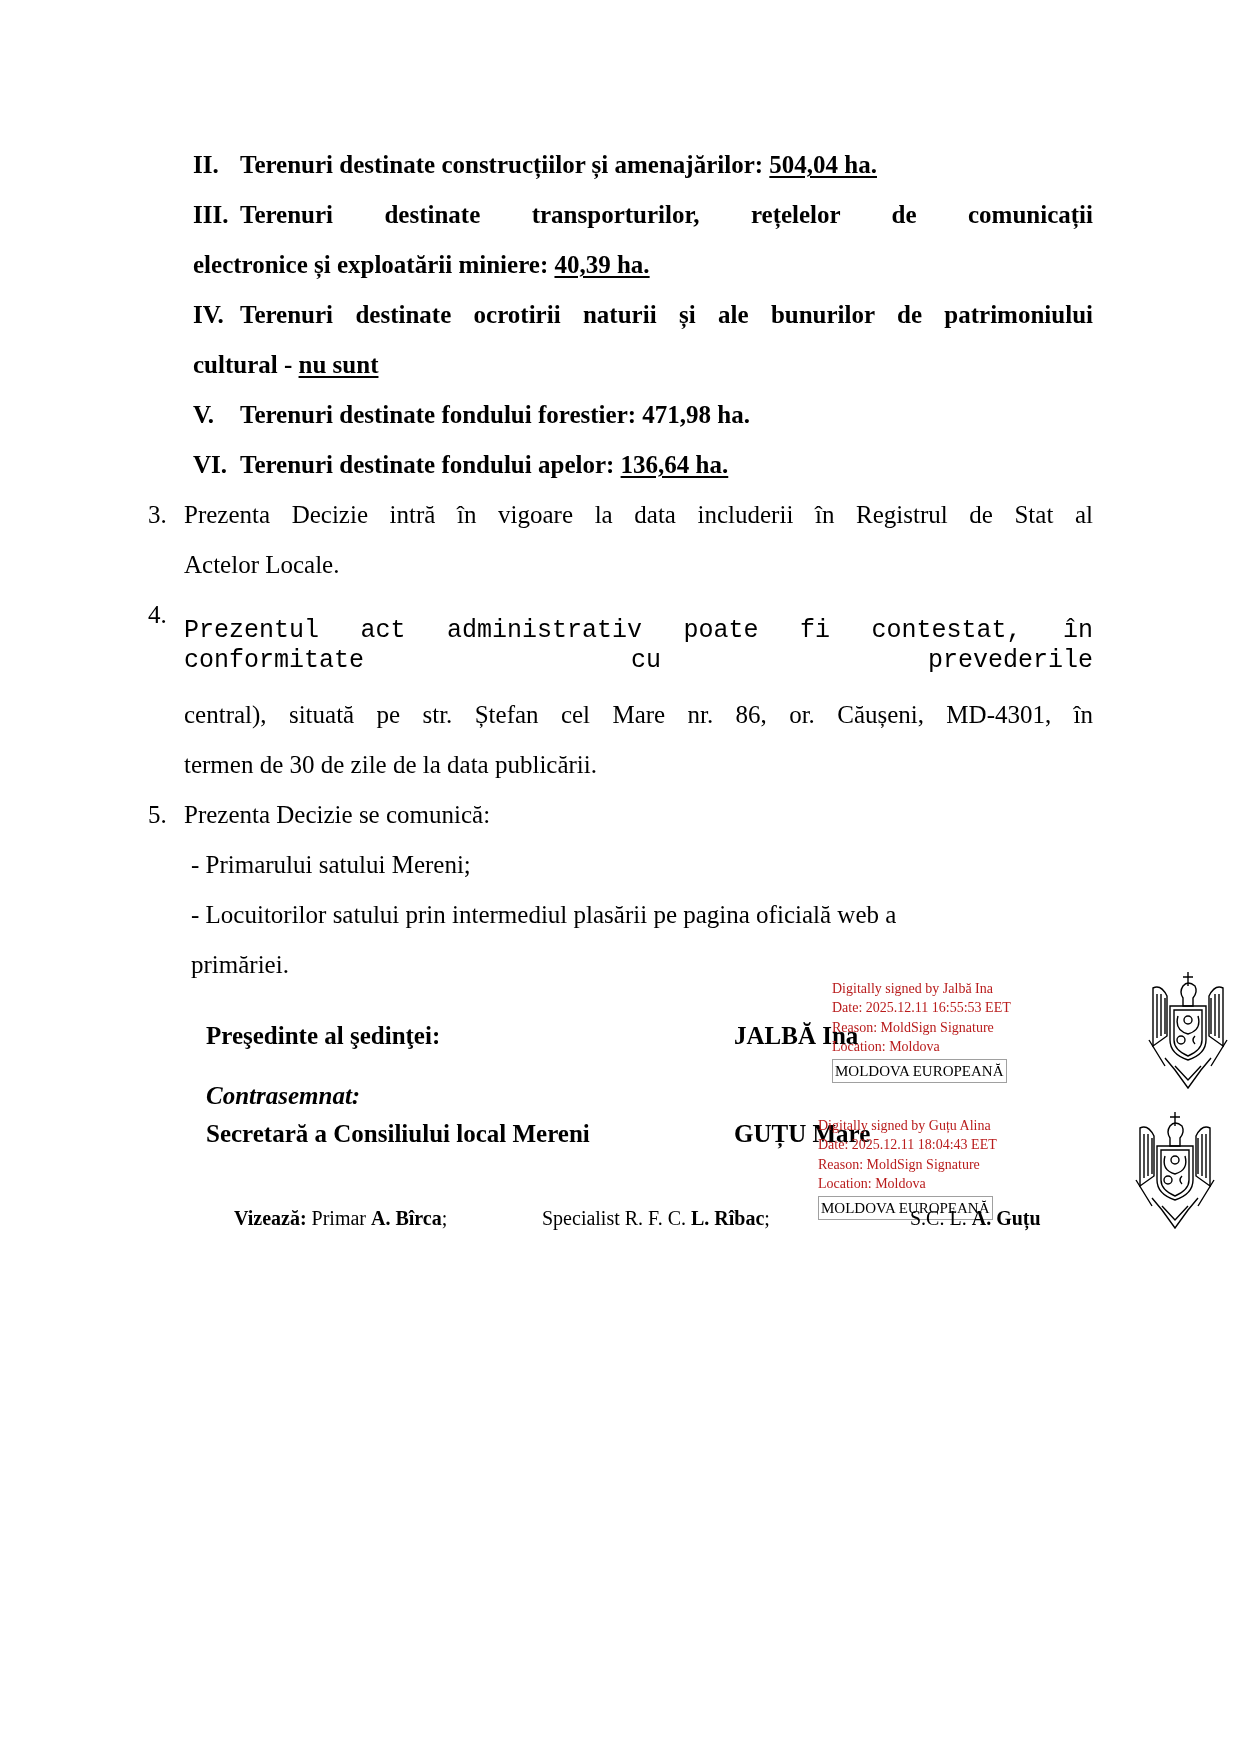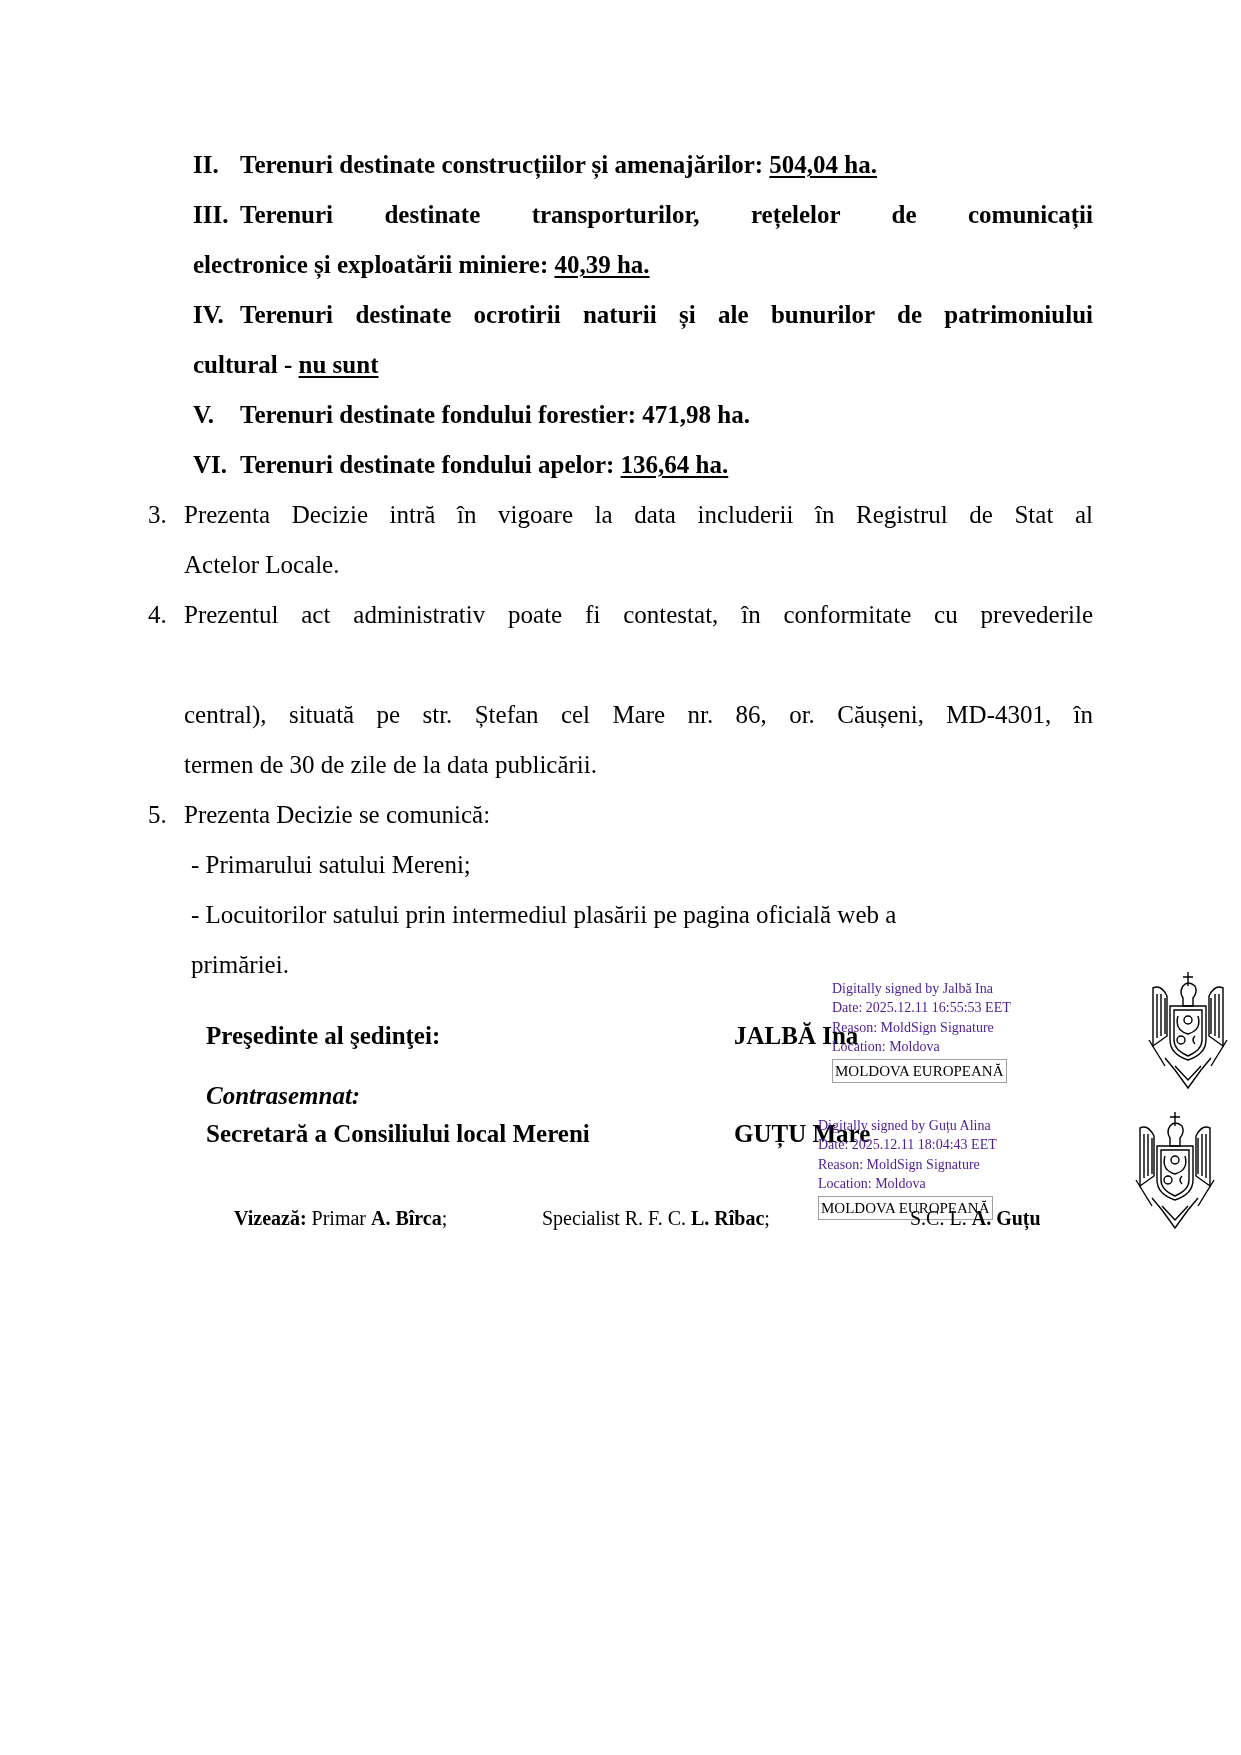--- a/index.html
+++ b/index.html
@@ -5,21 +5,21 @@
   html, body { margin: 0; padding: 0; background: #ffffff; }
   body { width: 1241px; height: 1755px; position: relative; overflow: hidden;
          font-family: "Liberation Serif", "DejaVu Serif", serif; color: #000; }
   .page { position: absolute; left: 0; top: 0; width: 1241px; height: 1755px; background: #fff; }
   .line { position: absolute; font-size: 25px; line-height: 30px; white-space: nowrap; text-align: center; }
   .bold { font-weight: bold; }
   .u { text-decoration: underline; text-decoration-thickness: 2px; text-underline-offset: 3px; }
   .justify { text-align: justify; text-align-last: justify; white-space: normal; }
   .roman { position: absolute; font-size: 25px; line-height: 30px; font-weight: bold; }
   .num { position: absolute; font-size: 25px; line-height: 30px; }
-  .sig-text { position: absolute; font-size: 14px; line-height: 19.5px; white-space: nowrap; color: #4c1d95; }
+  .sig-text { position: absolute; font-size: 14px; line-height: 19.5px; white-space: nowrap; color: #b91c1c; }
   .sig-box { position: absolute; border: 1px solid #a0a0a0; font-size: 15px; line-height: 22px;
              padding: 0 2px; white-space: nowrap; background: transparent; }
   .emblem { position: absolute; }
   .sign-label { position: absolute; font-size: 25px; line-height: 30px; font-weight: bold; white-space: nowrap; }
   .viz { position: absolute; font-size: 20px; line-height: 26px; white-space: nowrap; }
 </style>
 </head>
 <body>
 
 <div class="page">
@@ -49,21 +49,21 @@
   <span class="roman" style="left:193px; top:450px;">VI.</span>
   <div class="line bold" style="left:240px; top:450px;">
     <span>Terenuri destinate fondului apelor: </span><span class="u">136,64 ha.</span>
   </div>
 
   <span class="num" style="left:148px; top:500px;">3.</span>
   <div class="line justify" style="left:184px; top:500px; width:909px;">Prezenta Decizie intră în vigoare la data includerii în Registrul de Stat al</div>
   <div class="line" style="left:184px; top:550px;">Actelor Locale.</div>
 
   <span class="num" style="left:148px; top:600px;">4.</span>
-  <div class="line justify" style="left:184px; top:600px; width:909px;">Prezentul act administrativ poate fi contestat, în conformitate cu prevederile</div>
+  <div class="line justify" style="left:184px; top:616px; width:909px;font-family:Liberation Mono, monospace;">Prezentul act administrativ poate fi contestat, în conformitate cu prevederile</div>
   <div class="line justify" style="left:184px; top:700px; width:909px;">central), situată pe str. Ștefan cel Mare nr. 86, or. Căușeni, MD-4301, în</div>
   <div class="line" style="left:184px; top:750px;">termen de 30 de zile de la data publicării.</div>
 
   <span class="num" style="left:148px; top:800px;">5.</span>
   <div class="line" style="left:184px; top:800px;">Prezenta Decizie se comunică:</div>
 
   <div class="line" style="left:191px; top:850px;">- Primarului satului Mereni;</div>
   <div class="line" style="left:191px; top:900px;">- Locuitorilor satului prin intermediul plasării pe pagina oficială web a</div>
   <div class="line" style="left:191px; top:950px;">primăriei.</div>
 

